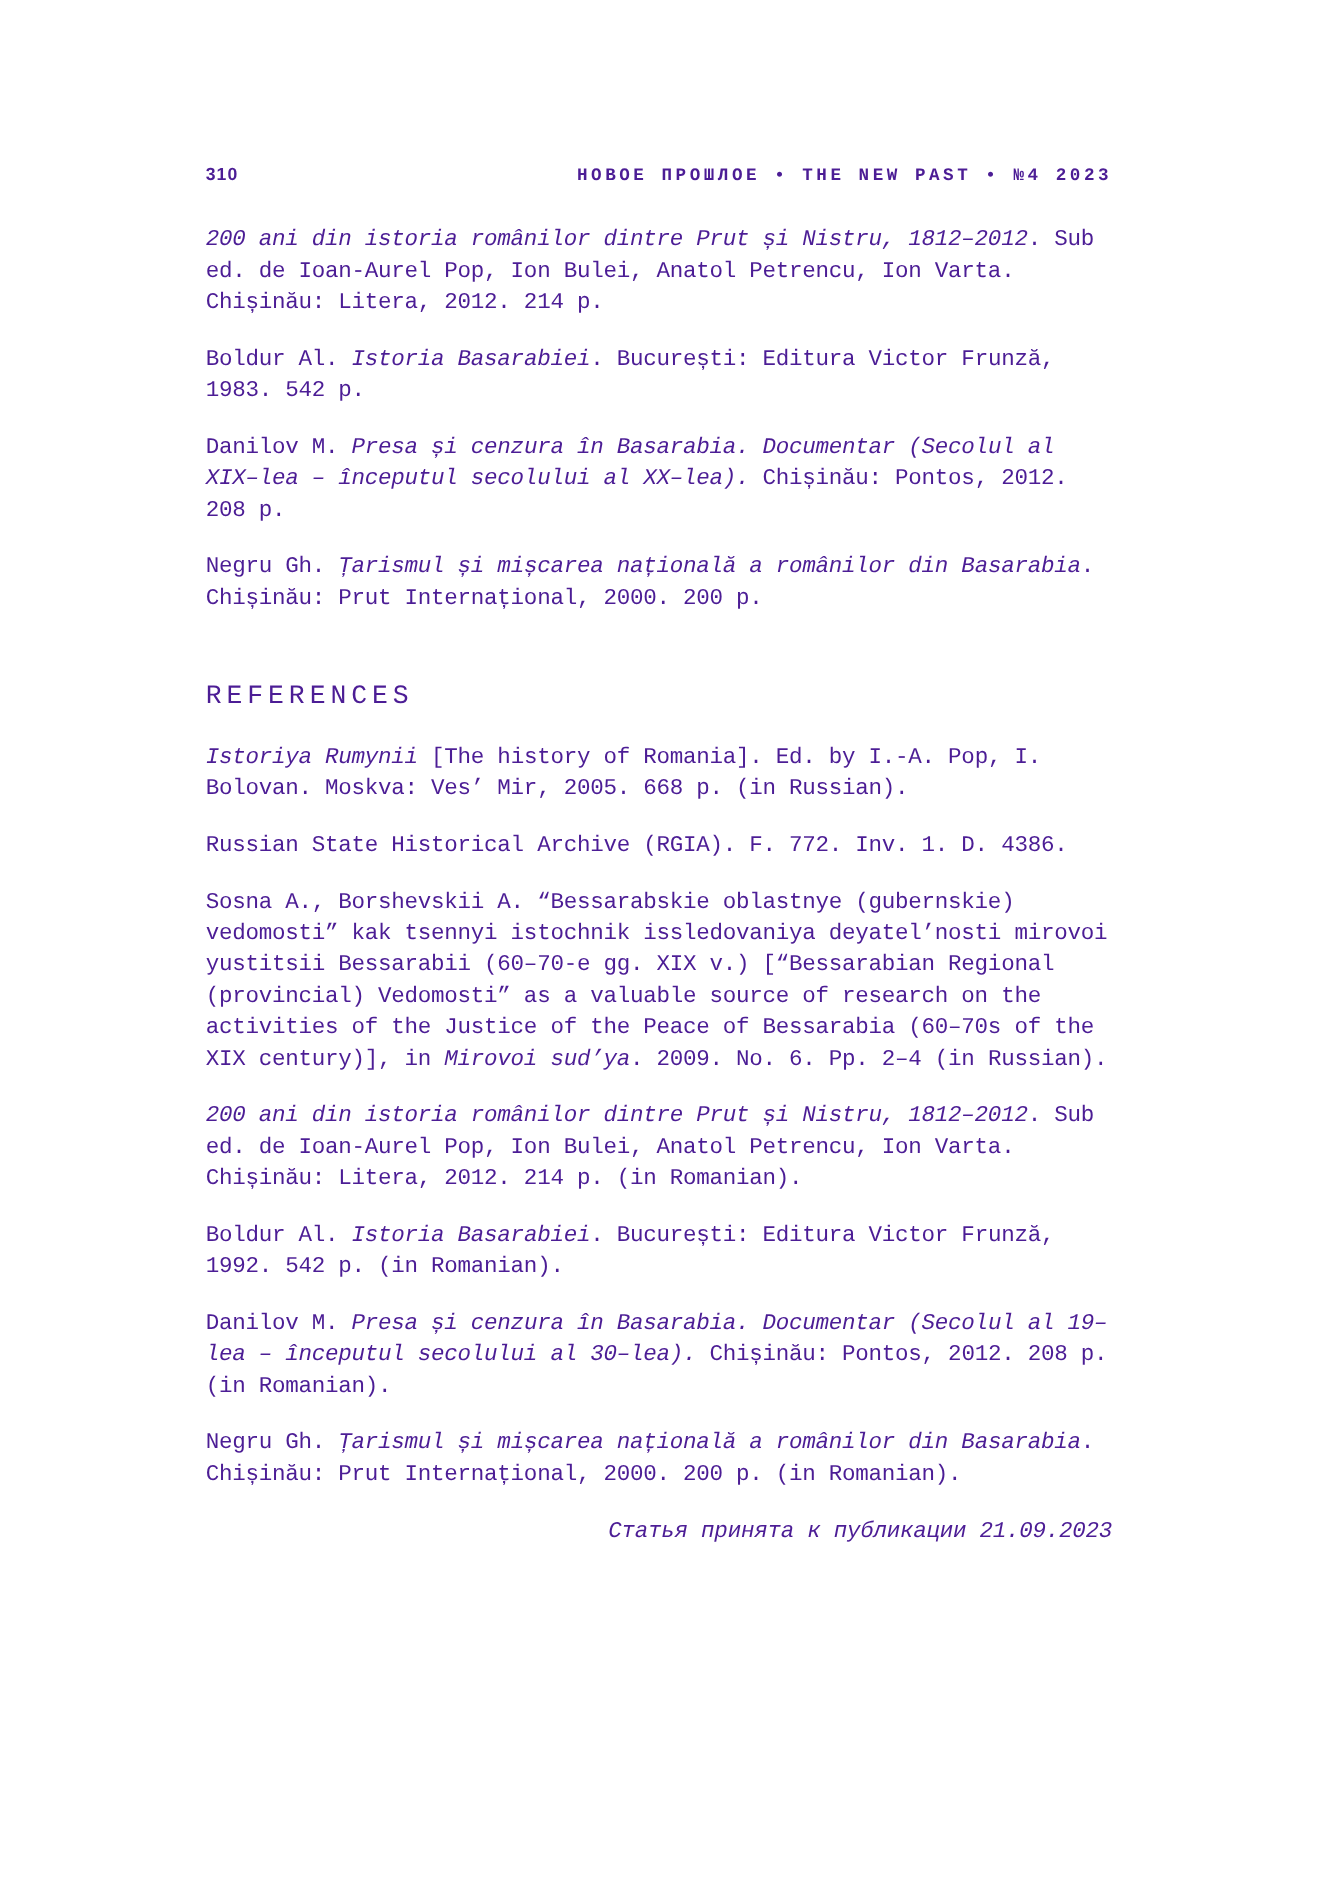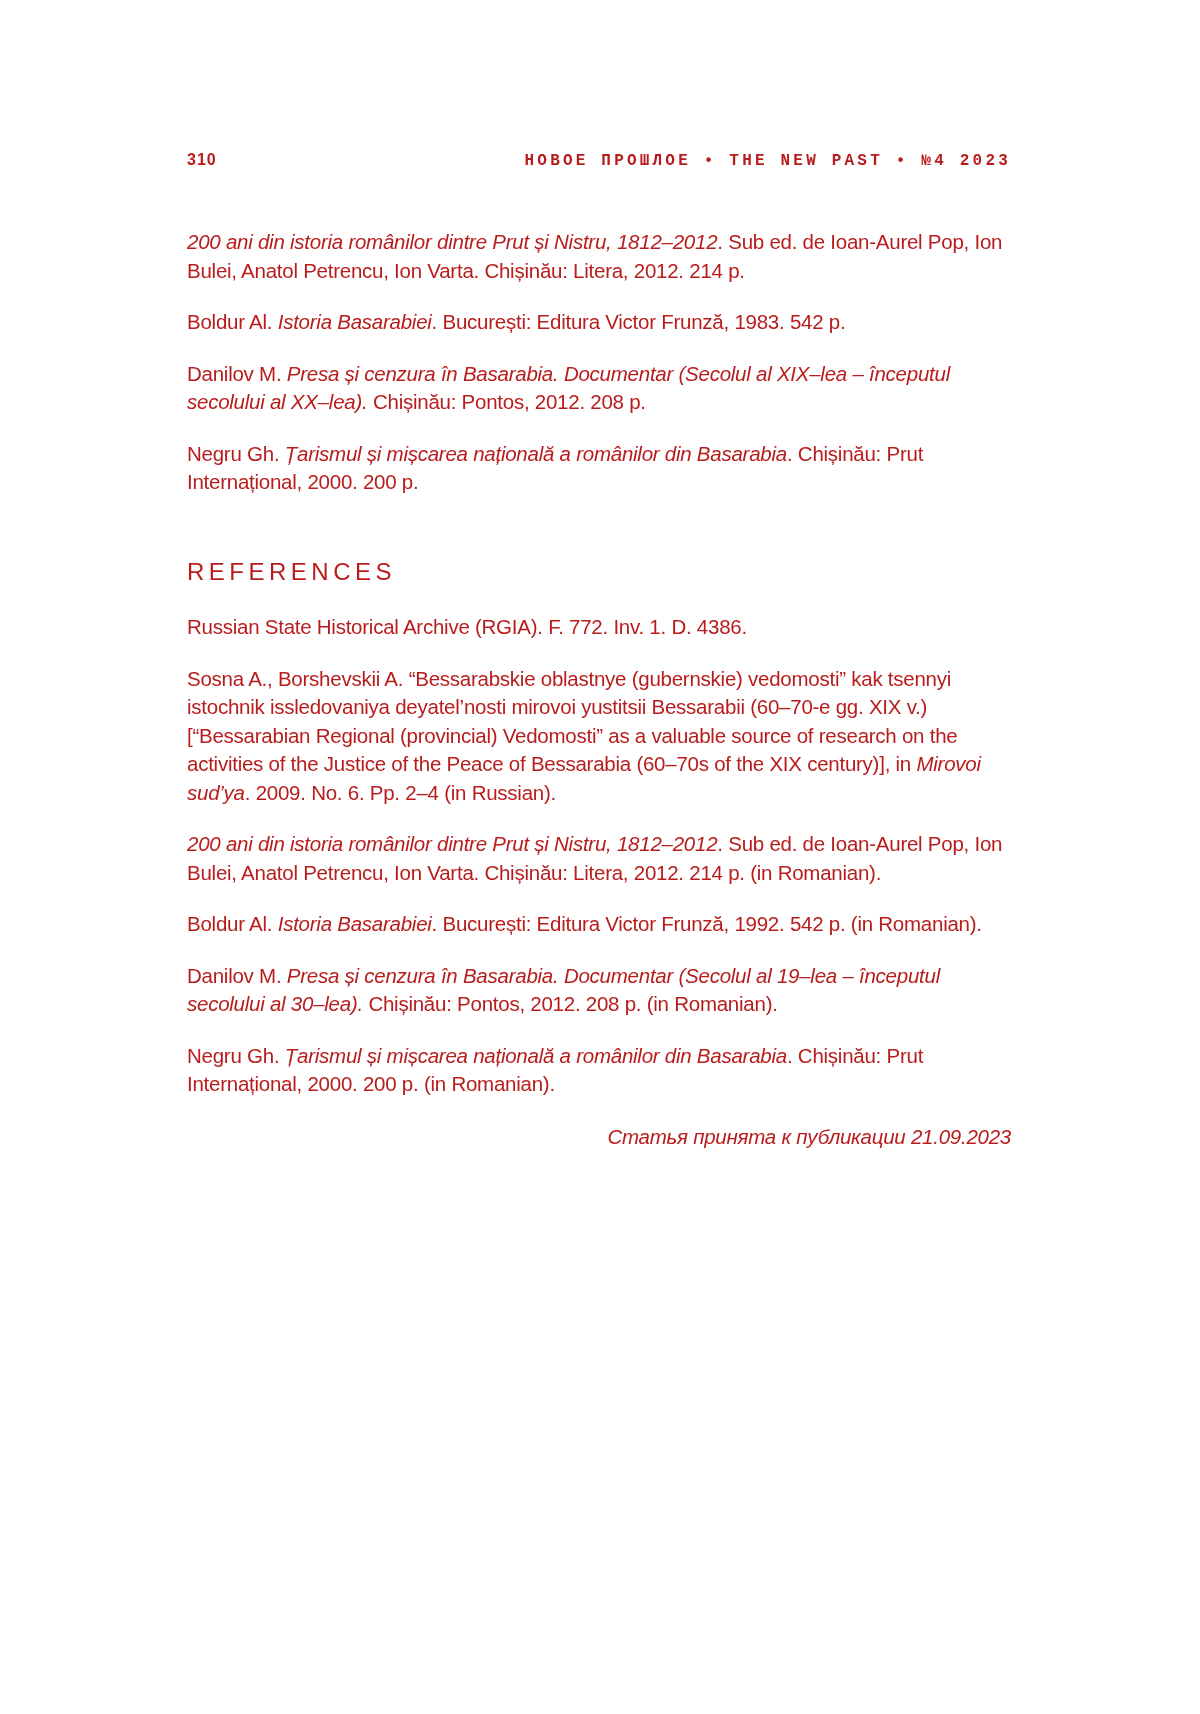--- a/index.html
+++ b/index.html
@@ -6,21 +6,21 @@
     margin: 0;
     padding: 0;
     background: #ffffff;
   }
   .page {
     position: relative;
     width: 1200px;
     height: 1714px;
     box-sizing: border-box;
     background: #ffffff;
-    color: #b91c1c;
+    color: #4c1d95;
     font-family: "Liberation Sans", sans-serif;
     padding: 150px 189px 0 187px;
     overflow: hidden;
   }
   .page-header {
     display: flex;
     justify-content: space-between;
     align-items: baseline;
     font-size: 16px;
     font-weight: 700;
@@ -28,25 +28,26 @@
   }
   .page-number {
     letter-spacing: 1px;
   }
   .running-title {
     letter-spacing: 3.2px;
     white-space: nowrap;
     font-family: Liberation Mono, monospace;
   }
   .content {
-    margin-top: 57px;
+    margin-top: 35px;
     font-size: 20.5px;
     line-height: 28.5px;
     letter-spacing: -0.25px;
     text-align: left;
+    font-family: Liberation Mono, monospace;
   }
   p.entry {
     margin: 0 0 23px 0;
   }
   .refs-heading {
     margin: 61px 0 27px 0;
     font-size: 24px;
     font-weight: 400;
     letter-spacing: 4.5px;
   }
@@ -69,20 +70,21 @@
 
   <div class="content">
 
     <p class="entry"><span class="seg-italic">200 ani din istoria românilor dintre Prut și Nistru, 1812–2012</span><span>. Sub ed. de Ioan-Aurel Pop, Ion Bulei, Anatol Petrencu, Ion Varta. Chișinău: Litera, 2012. 214 p.</span></p>
     <p class="entry"><span>Boldur Al. </span><span class="seg-italic">Istoria Basarabiei</span><span>. București: Editura Victor Frunză, 1983. 542 p.</span></p>
     <p class="entry"><span>Danilov M. </span><span class="seg-italic">Presa și cenzura în Basarabia. Documentar (Secolul al XIX–lea – începutul secolului al XX–lea).</span><span> Chișinău: Pontos, 2012. 208 p.</span></p>
     <p class="entry"><span>Negru Gh. </span><span class="seg-italic">Țarismul și mișcarea națională a românilor din Basarabia</span><span>. Chișinău: Prut Internațional, 2000. 200 p.</span></p>
 
     <h2 class="refs-heading">REFERENCES</h2>
 
+    <p class="entry"><span class="seg-italic">Istoriya Rumynii</span><span> [The history of Romania]. Ed. by I.-A. Pop, I. Bolovan. Moskva: Ves’ Mir, 2005. 668 p. (in Russian).</span></p>
     <p class="entry"><span>Russian State Historical Archive (RGIA). F. 772. Inv. 1. D. 4386.</span></p>
     <p class="entry"><span>Sosna A., Borshevskii A. “Bessarabskie oblastnye (gubernskie) vedomosti” kak tsennyi istochnik issledovaniya deyatel’nosti mirovoi yustitsii Bessarabii (60–70-e gg. XIX v.) [“Bessarabian Regional (provincial) Vedomosti” as a valuable source of research on the activities of the Justice of the Peace of Bessarabia (60–70s of the XIX century)], in </span><span class="seg-italic">Mirovoi sud’ya</span><span>. 2009. No. 6. Pp. 2–4 (in Russian).</span></p>
     <p class="entry"><span class="seg-italic">200 ani din istoria românilor dintre Prut și Nistru, 1812–2012</span><span>. Sub ed. de Ioan-Aurel Pop, Ion Bulei, Anatol Petrencu, Ion Varta. Chișinău: Litera, 2012. 214 p. (in Romanian).</span></p>
     <p class="entry"><span>Boldur Al. </span><span class="seg-italic">Istoria Basarabiei</span><span>. București: Editura Victor Frunză, 1992. 542 p. (in Romanian).</span></p>
     <p class="entry"><span>Danilov M. </span><span class="seg-italic">Presa și cenzura în Basarabia. Documentar (Secolul al 19–lea – începutul secolului al 30–lea).</span><span> Chișinău: Pontos, 2012. 208 p. (in Romanian).</span></p>
     <p class="entry"><span>Negru Gh. </span><span class="seg-italic">Țarismul și mișcarea națională a românilor din Basarabia</span><span>. Chișinău: Prut Internațional, 2000. 200 p. (in Romanian).</span></p>
 
     <p class="acceptance-note">Статья принята к публикации 21.09.2023</p>
 
   </div>

